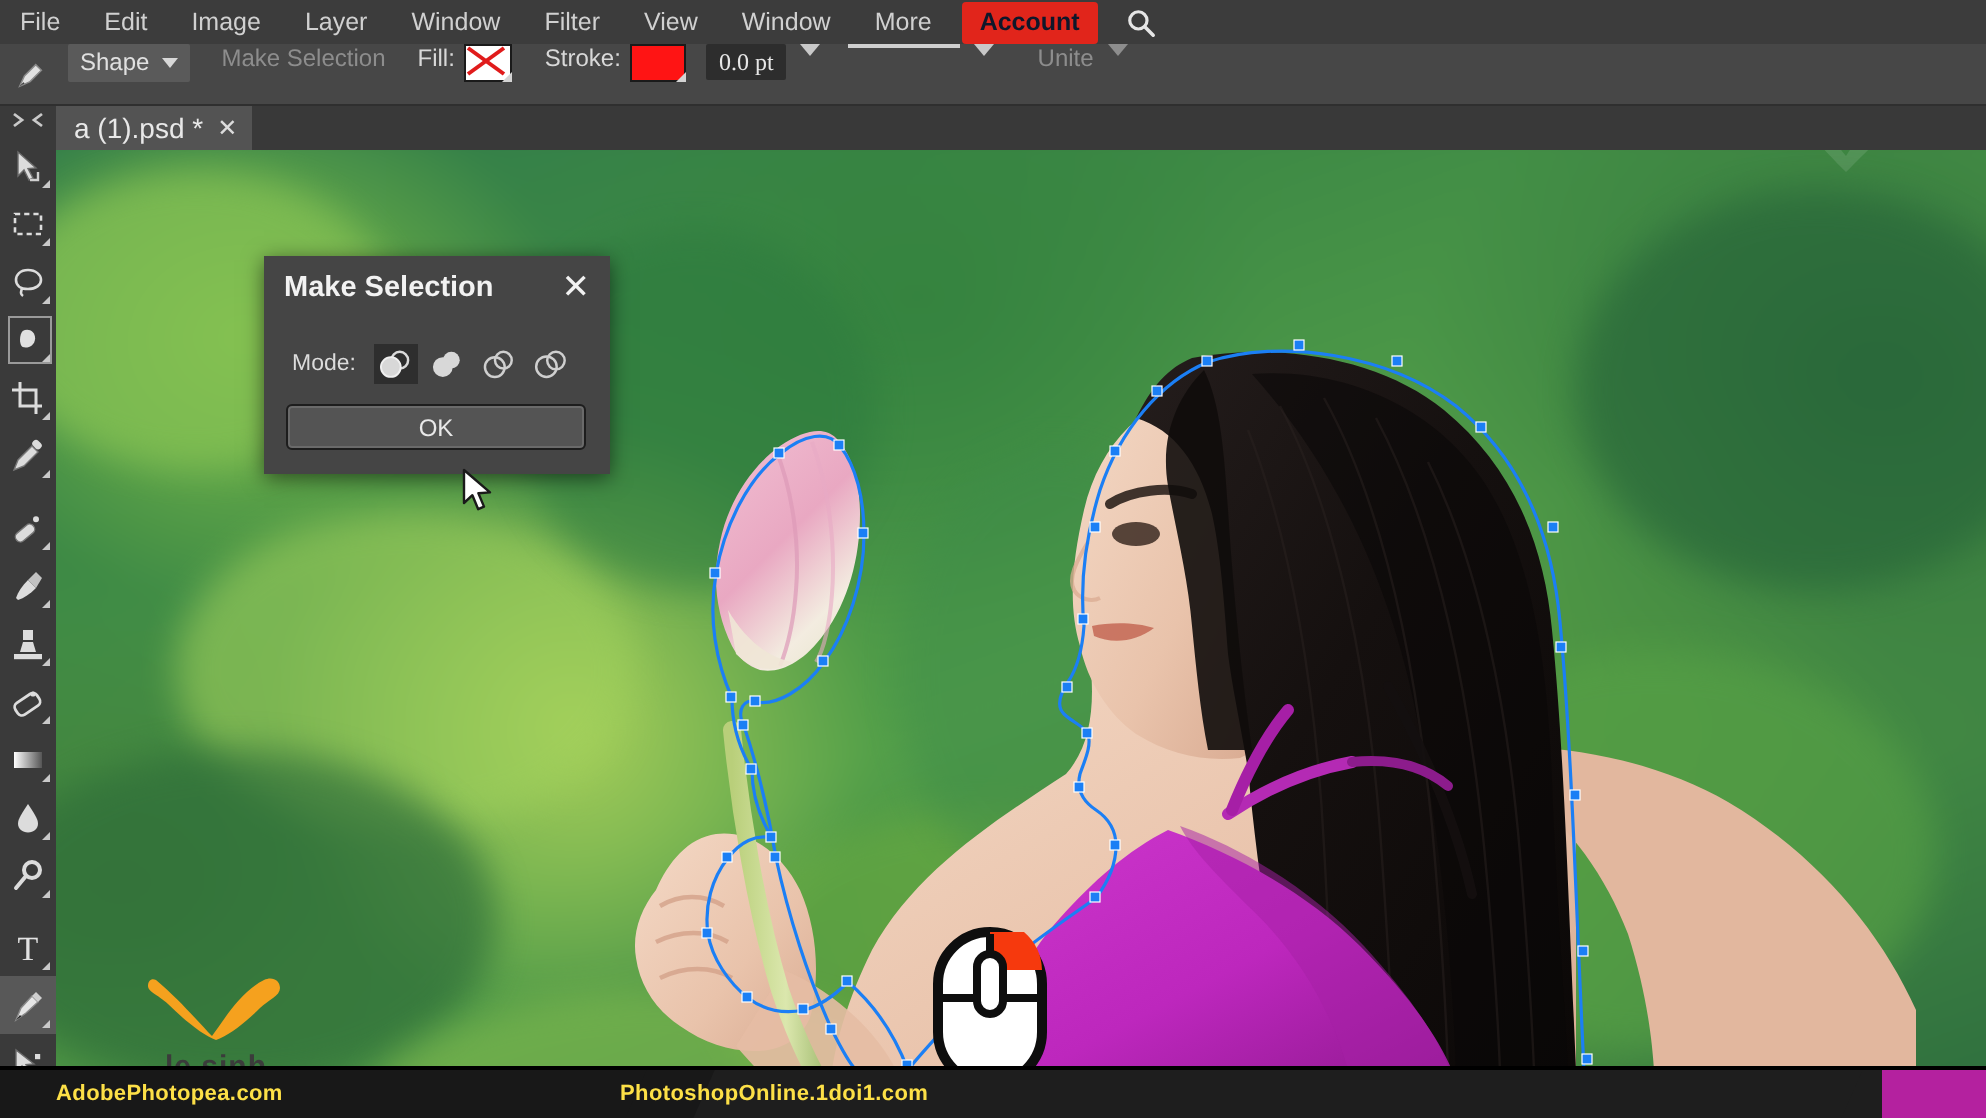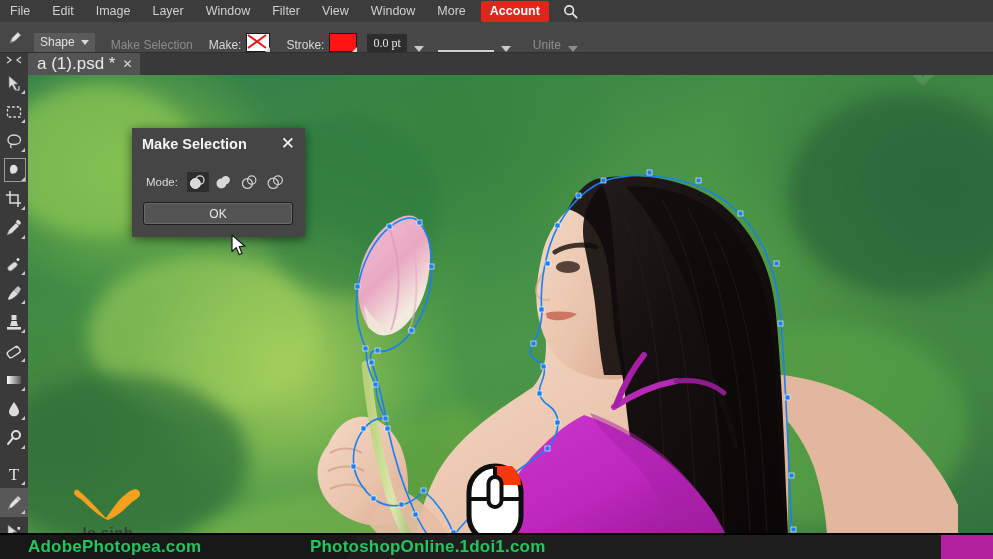--- a/index.html
+++ b/index.html
@@ -7,27 +7,27 @@
        font-family:"Liberation Sans","DejaVu Sans",sans-serif;
        -webkit-font-smoothing:antialiased;}
   .app{position:relative;width:993px;height:559px;background:#3a3a3a;overflow:hidden;}
 
   
   .menubar{position:absolute;left:0;top:0;width:993px;height:22px;background:#3c3c3c;
            display:flex;align-items:center;z-index:40;}
   .menu-item{color:#d0d0d0;font-size:12.5px;padding:0 11px;line-height:22px;height:22px;
              white-space:nowrap;cursor:default;}
   .menu-item:first-child{padding-left:10px;}
-  .menu-item.accent{background:#e1251b;color:#ffffff;font-weight:bold;padding:2px 9px;
+  .menu-item.accent{background:#e1251b;color:#0f172a;font-weight:bold;padding:2px 9px;
                     border-radius:2px;line-height:16px;height:17px;margin:0 4px;}
   .search-ic{margin-left:8px;width:20px;height:22px;display:flex;align-items:center;justify-content:center;}
 
   
   .optbar{position:absolute;left:0;top:22px;width:993px;height:30px;background:#474747;
-          display:flex;align-items:flex-end;z-index:40;border-bottom:1px solid #2f2f2f;}
+          display:flex;align-items:flex-start;z-index:40;border-bottom:1px solid #2f2f2f;}
   .opt-tool{width:30px;height:30px;display:flex;align-items:center;justify-content:center;}
   .opt-select{background:#5a5a5a;color:#e0e0e0;font-size:12px;height:19px;line-height:19px;
               padding:0 6px;display:flex;align-items:center;gap:6px;margin-left:4px;border-radius:1px;}
   .opt-disabled{color:#8d8d8d;font-size:12px;margin-left:16px;}
   .opt-label{color:#d8d8d8;font-size:12px;margin-left:16px;}
   .sw-fill{width:22px;height:17px;background:#ffffff;border:1px solid #1a1a1a;margin-left:5px;position:relative;}
   .sw-stroke{width:26px;height:17px;background:#ff1414;border:1px solid #1a1a1a;margin-left:5px;position:relative;}
   .sw-corner{position:absolute;right:-1px;bottom:-1px;width:0;height:0;
              border-left:5px solid transparent;border-bottom:5px solid #d4d4d4;}
   .opt-num{background:#2d2d2d;color:#e6e6e6;font-size:12px;height:18px;line-height:18px;
@@ -35,21 +35,21 @@
   .caret{width:0;height:0;border-left:5px solid transparent;border-right:5px solid transparent;
          border-top:6px solid #c8c8c8;margin-left:7px;}
   .caret.dim{border-top-color:#8d8d8d;}
   .dashline{width:56px;height:0;border-top:2px solid #cfcfcf;margin-left:14px;}
   .opt-unite{color:#8d8d8d;font-size:12px;margin-left:22px;}
 
   
   .tabbar{position:absolute;left:28px;top:53px;width:965px;height:22px;background:#393939;z-index:35;}
   .tab{position:absolute;left:0;top:0;height:22px;background:#535353;display:flex;align-items:center;
        padding:0 7px 0 9px;gap:7px;}
-  .tab-label{color:#e8e8e8;font-size:17px;white-space:nowrap;}
+  .tab-label{color:#e8e8e8;font-size:14px;white-space:nowrap;}
   .tab-close{color:#dcdcdc;font-size:12px;line-height:10px;}
 
   
   .toolbar{position:absolute;left:0;top:52px;width:28px;height:507px;background:#3a3a3a;z-index:35;}
   .tb-collapse{height:16px;display:flex;align-items:center;justify-content:center;}
   .tool{width:28px;height:29px;display:flex;align-items:center;justify-content:center;position:relative;}
   .tool.active{background:#585858;}
   .tool.boxed::before{content:"";position:absolute;left:4px;top:3px;width:20px;height:22px;
                       border:1px solid #9a9a9a;}
   .tool-sub{position:absolute;right:3px;bottom:3px;width:0;height:0;
@@ -114,21 +114,21 @@
 
   
   .botbar{position:absolute;left:0;bottom:0;width:993px;height:24px;z-index:65;}
   .bot-left{position:absolute;left:0;top:0;height:24px;width:330px;background:#181818;}
   .bot-slant{position:absolute;left:318px;top:0;width:34px;height:24px;background:#181818;
              transform:skewX(-24deg);}
   .bot-mid{position:absolute;left:340px;top:0;width:600px;height:24px;background:#1e1e1e;}
   .bot-slant2{position:absolute;left:926px;top:0;width:34px;height:24px;background:#1e1e1e;
               transform:skewX(-24deg);}
   .bot-accent{position:absolute;right:0;top:0;width:52px;height:24px;background:#b4219f;}
-  .bot-txt{position:absolute;top:0;height:24px;line-height:24px;color:#22c55e;font-size:17px;
+  .bot-txt{position:absolute;top:0;height:24px;line-height:24px;color:#fde047;font-size:11px;
            font-weight:bold;letter-spacing:.2px;}
   .bot-txt.l{left:28px;}
   .bot-txt.r{left:310px;}
   .botstrip{position:absolute;left:0;bottom:24px;width:993px;height:2px;background:#000;z-index:64;}
 </style>
 </head>
 <body>
 
 <div class="app">
 
@@ -360,21 +360,21 @@
         <path d="M3,15 L5.5,9.5 L11.5,3.5 L14.5,6.5 L8.5,12.5 Z" fill="#e2e2e2" stroke="#8a8a8a" stroke-width="0.8"></path>
         <path d="M3,15 L5,12.8 L5.6,13.4 Z" fill="#2e2e2e"></path>
       </svg>
     </div>
     <div class="opt-select">
       <span>Shape</span>
       <span style="display:inline-block;width:0;height:0;border-left:4px solid transparent;border-right:4px solid transparent;border-top:5px solid #d8d8d8;"></span>
     </div>
     <div class="opt-disabled">Make Selection</div>
 
-    <div class="opt-label">Make:</div>
+    <div class="opt-label">Fill:</div>
     <div class="sw-fill">
       <svg width="20" height="15" viewBox="0 0 20 15" style="display:block;">
         <line x1="1" y1="1" x2="19" y2="14" stroke="#e01b1b" stroke-width="2"></line>
         <line x1="19" y1="1" x2="1" y2="14" stroke="#e01b1b" stroke-width="2"></line>
       </svg>
       <div class="sw-corner"></div>
     </div>
 
     <div class="opt-label">Stroke:</div>
     <div class="sw-stroke">

